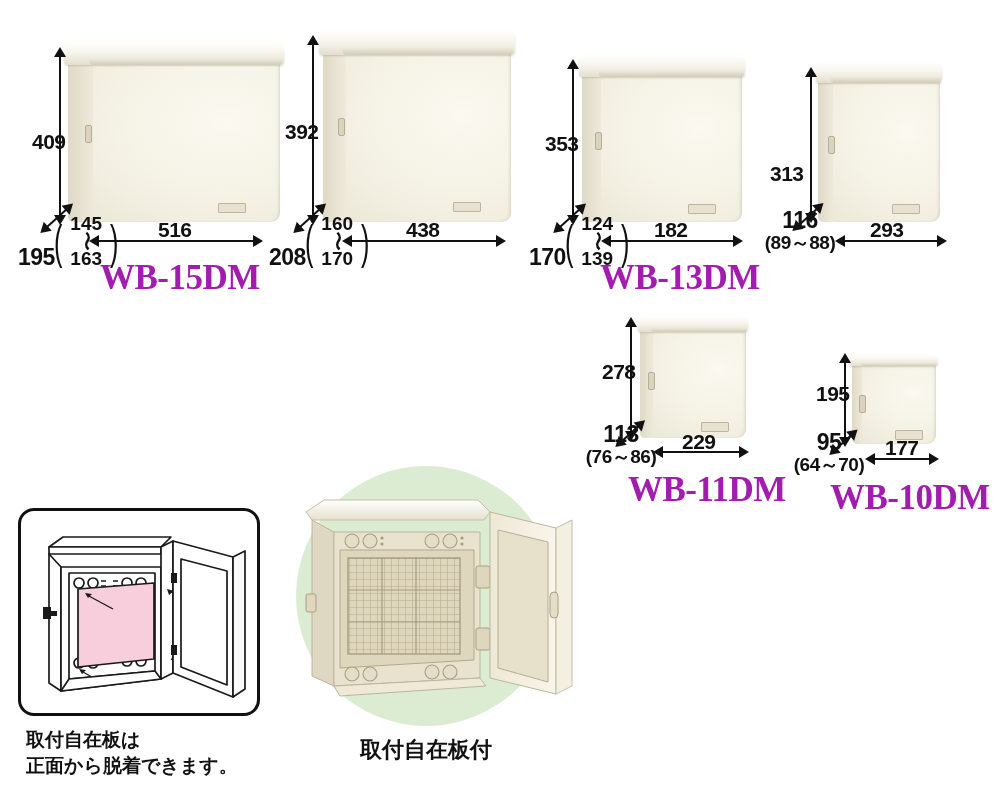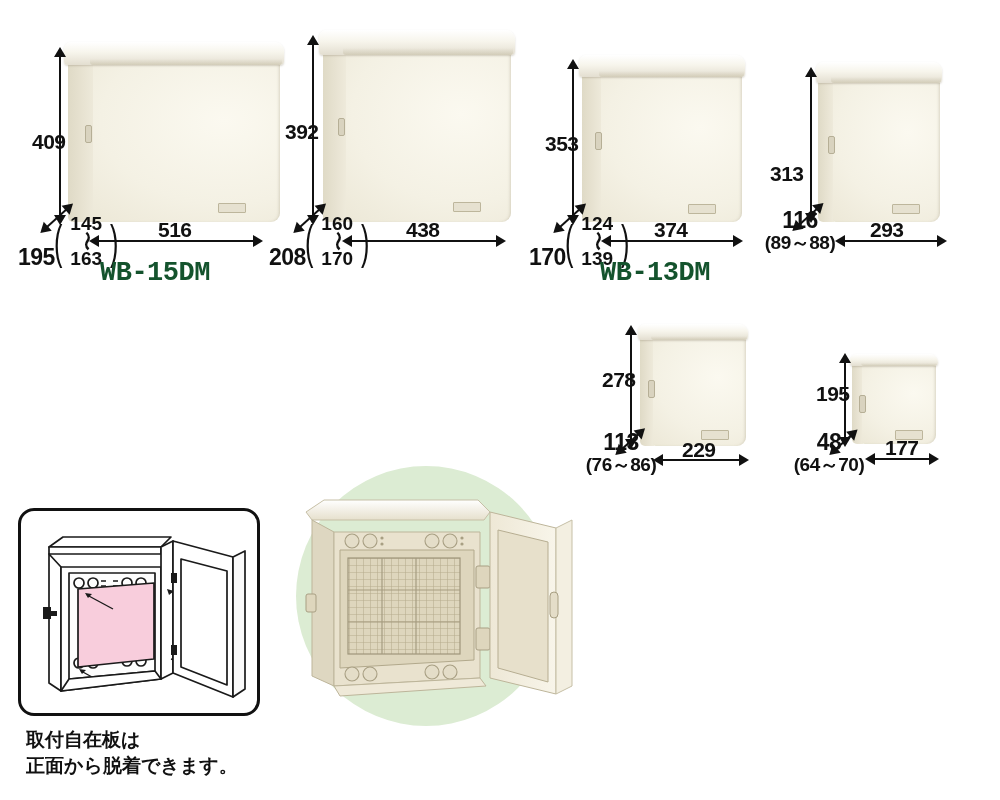--- a/index.html
+++ b/index.html
@@ -203,26 +203,26 @@
     transform: rotate(90deg) scaleX(1.15);
   }
   .depth-inline {
     font-size: 19px;
     line-height: 22px;
     letter-spacing: -0.5px;
   }
 
   .model {
     position: absolute;
-    color: #14532d;
+    color: #a21caf;
     font-weight: bold;
-    font-size: 27px;
+    font-size: 35px;
     letter-spacing: -0.5px;
     white-space: nowrap;
-    font-family: Liberation Mono, monospace;
+    font-family: Liberation Serif, serif;
   }
 
   
   #illus-panel {
     position: absolute;
     left: 18px;
     top: 508px;
     width: 242px;
     height: 208px;
     border: 3px solid #111;
@@ -345,21 +345,21 @@
         <div class="enc-front"></div>
         <div class="enc-lid"></div>
         <div class="enc-latch"></div>
         <div class="enc-badge"></div>
       </div>
     </div>
     <div class="dim-v" style="left:52px;top:68px;height:148px;"></div>
     <div class="dim-label" style="left:25px;top:132px;">353</div>
 
     <div class="dim-h" style="left:90px;top:240px;width:124px;"></div>
-    <div class="dim-label" style="left:134px;top:218px;">374</div>
+    <div class="dim-label" style="left:134px;top:218px;">182</div>
 
     <div class="dim-d" style="left:40px;top:226px;width:26px;transform:rotate(-42deg);"></div>
     <div class="depth-group" style="left:9px;top:212px;width:68px;">
       <span class="depth-main">170</span>
       <span class="depth-range">
         <span class="pr pr-l">(</span>
         <span class="rv">124</span>
         <span class="tilde">〜</span>
         <span class="rv">139</span>
         <span class="pr pr-r">)</span>
@@ -386,21 +386,21 @@
     <div class="dim-label" style="left:100px;top:218px;">293</div>
 
     <div class="dim-d" style="left:29px;top:224px;width:24px;transform:rotate(-42deg);"></div>
     <div class="depth-group" style="left:-9px;top:210px;width:78px;">
       <span class="depth-main">116</span>
       <span class="depth-inline" style="display:block;">(89～88)</span>
     </div>
 
   </div>
 
-  <div class="prod" style="left:580px;top:300px;width:220px;height:230px;">
+  <div class="prod" style="left:580px;top:292px;width:220px;height:230px;">
     <div class="box-wrap" style="left:60px;top:24px;width:106px;height:122px;">
       <div class="enclosure">
         <div class="enc-side"></div>
         <div class="enc-front"></div>
         <div class="enc-lid"></div>
         <div class="enc-latch"></div>
         <div class="enc-badge"></div>
       </div>
     </div>
     <div class="dim-v" style="left:50px;top:34px;height:106px;"></div>
@@ -408,44 +408,46 @@
 
     <div class="dim-h" style="left:82px;top:159px;width:78px;"></div>
     <div class="dim-label" style="left:102px;top:138px;">229</div>
 
     <div class="dim-d" style="left:42px;top:148px;width:22px;transform:rotate(-42deg);"></div>
     <div class="depth-group" style="left:2px;top:132px;width:78px;">
       <span class="depth-main">113</span>
       <span class="depth-inline" style="display:block;">(76～86)</span>
     </div>
 
+    <div class="model" style="left:48px;top:178px;">WB-11DM</div>
   </div>
 
   <div class="prod" style="left:790px;top:330px;width:210px;height:200px;">
     <div class="box-wrap" style="left:62px;top:24px;width:84px;height:90px;">
       <div class="enclosure">
         <div class="enc-side"></div>
         <div class="enc-front"></div>
         <div class="enc-lid"></div>
         <div class="enc-latch"></div>
         <div class="enc-badge"></div>
       </div>
     </div>
     <div class="dim-v" style="left:54px;top:32px;height:76px;"></div>
     <div class="dim-label" style="left:26px;top:52px;">195</div>
 
     <div class="dim-h" style="left:84px;top:128px;width:56px;"></div>
     <div class="dim-label" style="left:95px;top:106px;">177</div>
 
     <div class="dim-d" style="left:46px;top:118px;width:20px;transform:rotate(-42deg);"></div>
     <div class="depth-group" style="left:0px;top:102px;width:78px;">
-      <span class="depth-main">48</span>
+      <span class="depth-main">95</span>
       <span class="depth-inline" style="display:block;">(64～70)</span>
     </div>
 
+    <div class="model" style="left:40px;top:148px;">WB-10DM</div>
   </div>
 
   <div id="illus-panel">
     <svg viewBox="0 0 236 202" width="236" height="202">
       <g fill="none" stroke="#1a1a1a" stroke-width="1.7" stroke-linejoin="round">
 
         <path d="M28 36 L42 26 L150 26 L140 36 Z" fill="#ffffff"></path>
         <path d="M28 36 L140 36 L140 43 L28 43 Z" fill="#ffffff"></path>
 
         <path d="M28 43 L28 172 L40 180 L40 56 Z" fill="#ffffff"></path>
@@ -555,14 +557,15 @@
       <path d="M190 24 L256 40 L256 206 L190 190 Z" fill="url(#gDoor)" stroke="#bdb59a" stroke-width="1"></path>
       <path d="M256 40 L272 32 L272 198 L256 206 Z" fill="#f3efe1" stroke="#c6bfa6" stroke-width="1"></path>
       <path d="M198 42 L248 54 L248 194 L198 180 Z" fill="#e7e0cb" stroke="#b6ad91" stroke-width="1"></path>
       <rect x="250" y="104" width="8" height="26" rx="4" fill="#e4ddc8" stroke="#a89f83" stroke-width="1"></rect>
 
       <rect x="6" y="106" width="10" height="18" rx="2" fill="#ded6bd" stroke="#a89f83" stroke-width="1"></rect>
 
       <path d="M34 198 L180 190 L186 198 L40 208 Z" fill="#efe9d8" stroke="#bdb59a" stroke-width="1"></path>
     </svg>
   </div>
+  <div id="photo-caption">取付自在板付</div>
 
 </div>
 
 </body></html>

